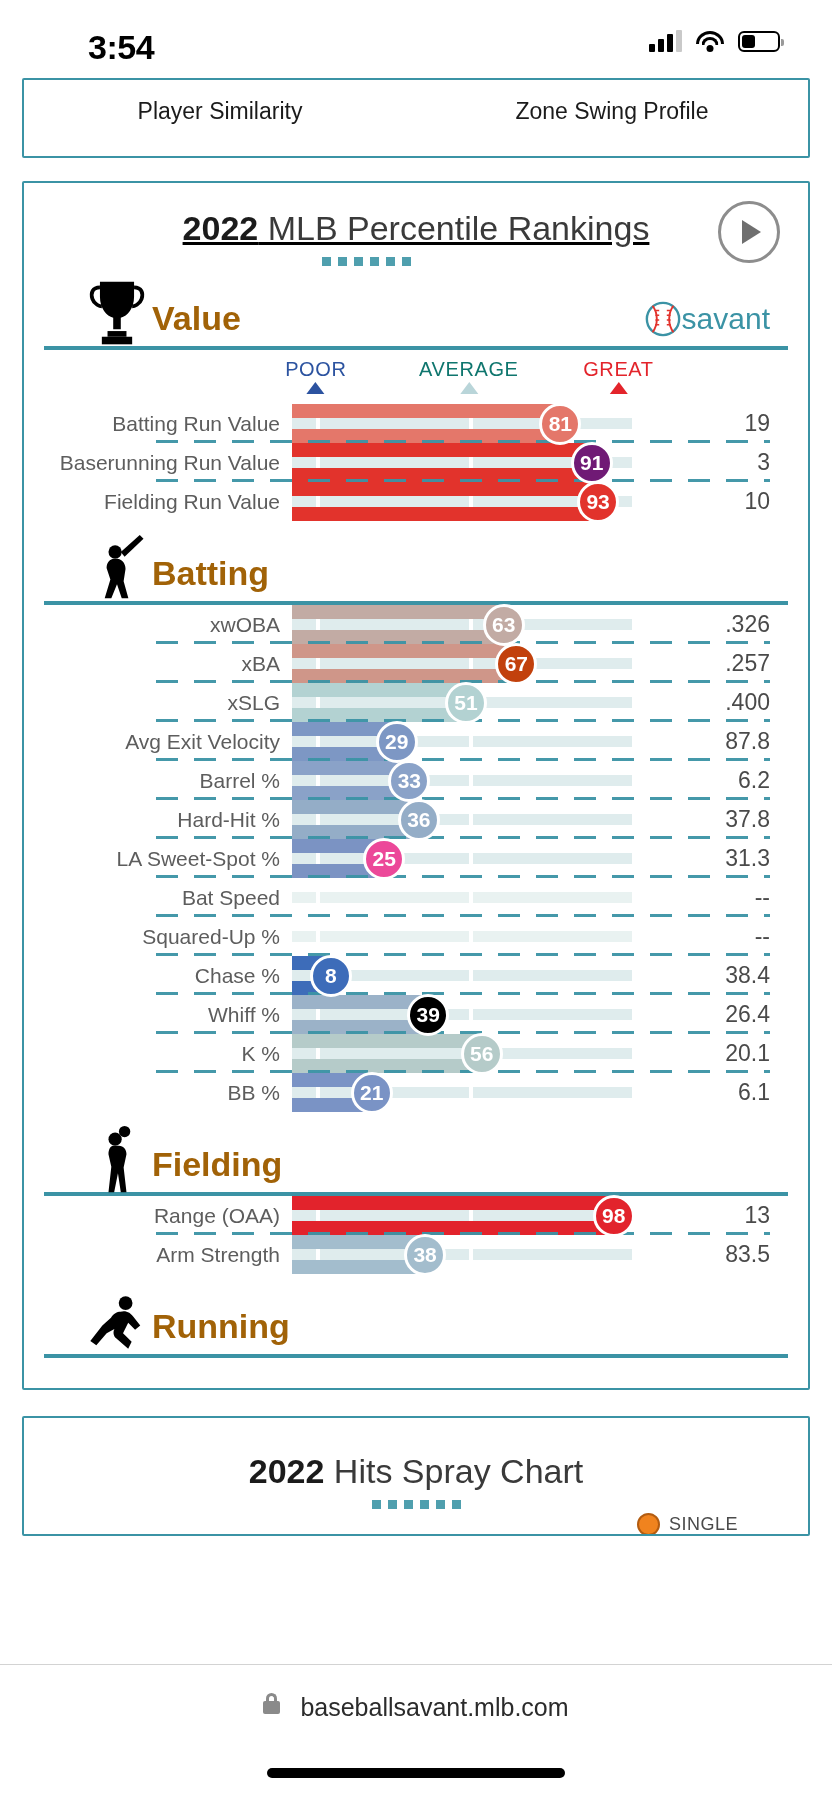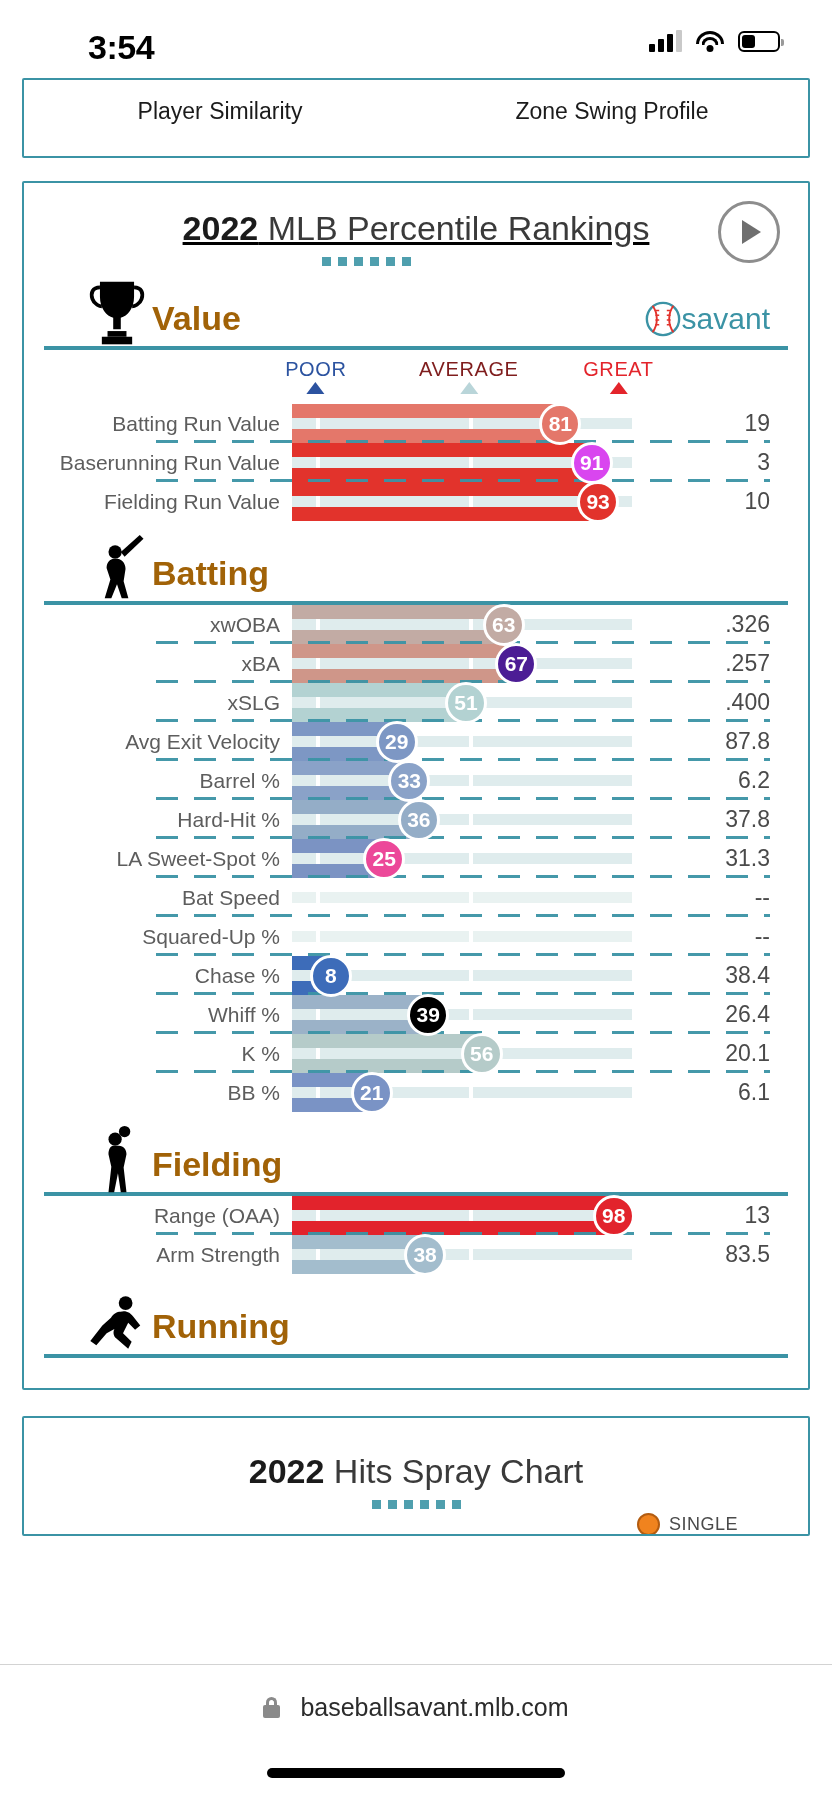--- a/index.html
+++ b/index.html
@@ -134,21 +134,21 @@
     text-align: center;
   }
   .scale .lbl .cap { display: block; line-height: 22px; }
   .scale .lbl .arrow {
     display: block; width: 0; height: 0; margin: 2px auto 0;
     border-left: 9px solid transparent;
     border-right: 9px solid transparent;
   }
   .lbl.poor { color: #2c53a0; }
   .lbl.poor .arrow { border-bottom: 12px solid #2c53a0; }
-  .lbl.avg { color: #7f1d1d; }
+  .lbl.avg { color: #0f766e; }
   .lbl.avg .arrow { border-bottom: 12px solid #b9d5d9; }
   .lbl.great { color: #e3242b; }
   .lbl.great .arrow { border-bottom: 12px solid #e3242b; }
 
   
   .rows { }
   .row {
     position: relative;
     height: 39px;
     display: flex; align-items: center;
@@ -216,21 +216,21 @@
   }
   .legend-dot .txt { font-size: 18px; color: #4a4a4a; letter-spacing: .5px; }
 
   
   .browser-bar {
     position: absolute; left: 0; right: 0; bottom: 0;
     height: 136px; background: #fff;
     border-top: 1px solid #d3d3d3;
   }
   .url-row {
-    display: flex; align-items: center; justify-content: center;
+    display: flex; align-items: flex-start; justify-content: center;
     gap: 20px; padding-top: 28px;
   }
   .url-row .lock { width: 17px; height: 21px; position: relative; }
   .url-row .lock .body {
     position: absolute; bottom: 0; width: 17px; height: 13px;
     background: #8a8a8a; border-radius: 2px;
   }
   .url-row .lock .shackle {
     position: absolute; top: 0; left: 3px;
     width: 11px; height: 10px;
@@ -339,21 +339,21 @@
           <div class="row-value">19</div>
           <div class="dashsep"></div>
         </div>
         <div class="row">
           <div class="row-label">Baserunning Run Value</div>
           <div class="track">
             <div class="fill" style="width:88.175%;background:#e2332c"></div>
             <div class="base"></div>
             <div class="tickA"></div>
             <div class="tickB"></div>
-            <div class="bubble" style="left:88.175%;background:#d946ef">91</div>
+            <div class="bubble" style="left:88.175%;background:#701a75">91</div>
           </div>
           <div class="row-value">3</div>
           <div class="dashsep"></div>
         </div>
         <div class="row">
           <div class="row-label">Fielding Run Value</div>
           <div class="track">
             <div class="fill" style="width:90.025%;background:#e2332c"></div>
             <div class="base"></div>
             <div class="tickA"></div>
@@ -387,21 +387,21 @@
           <div class="row-value">.326</div>
           <div class="dashsep"></div>
         </div>
         <div class="row">
           <div class="row-label">xBA</div>
           <div class="track">
             <div class="fill" style="width:65.975%;background:#cf9689"></div>
             <div class="base"></div>
             <div class="tickA"></div>
             <div class="tickB"></div>
-            <div class="bubble" style="left:65.975%;background:#4c1d95">67</div>
+            <div class="bubble" style="left:65.975%;background:#c2410c">67</div>
           </div>
           <div class="row-value">.257</div>
           <div class="dashsep"></div>
         </div>
         <div class="row">
           <div class="row-label">xSLG</div>
           <div class="track">
             <div class="fill" style="width:51.175000000000004%;background:#b3d2d2"></div>
             <div class="base"></div>
             <div class="tickA"></div>

